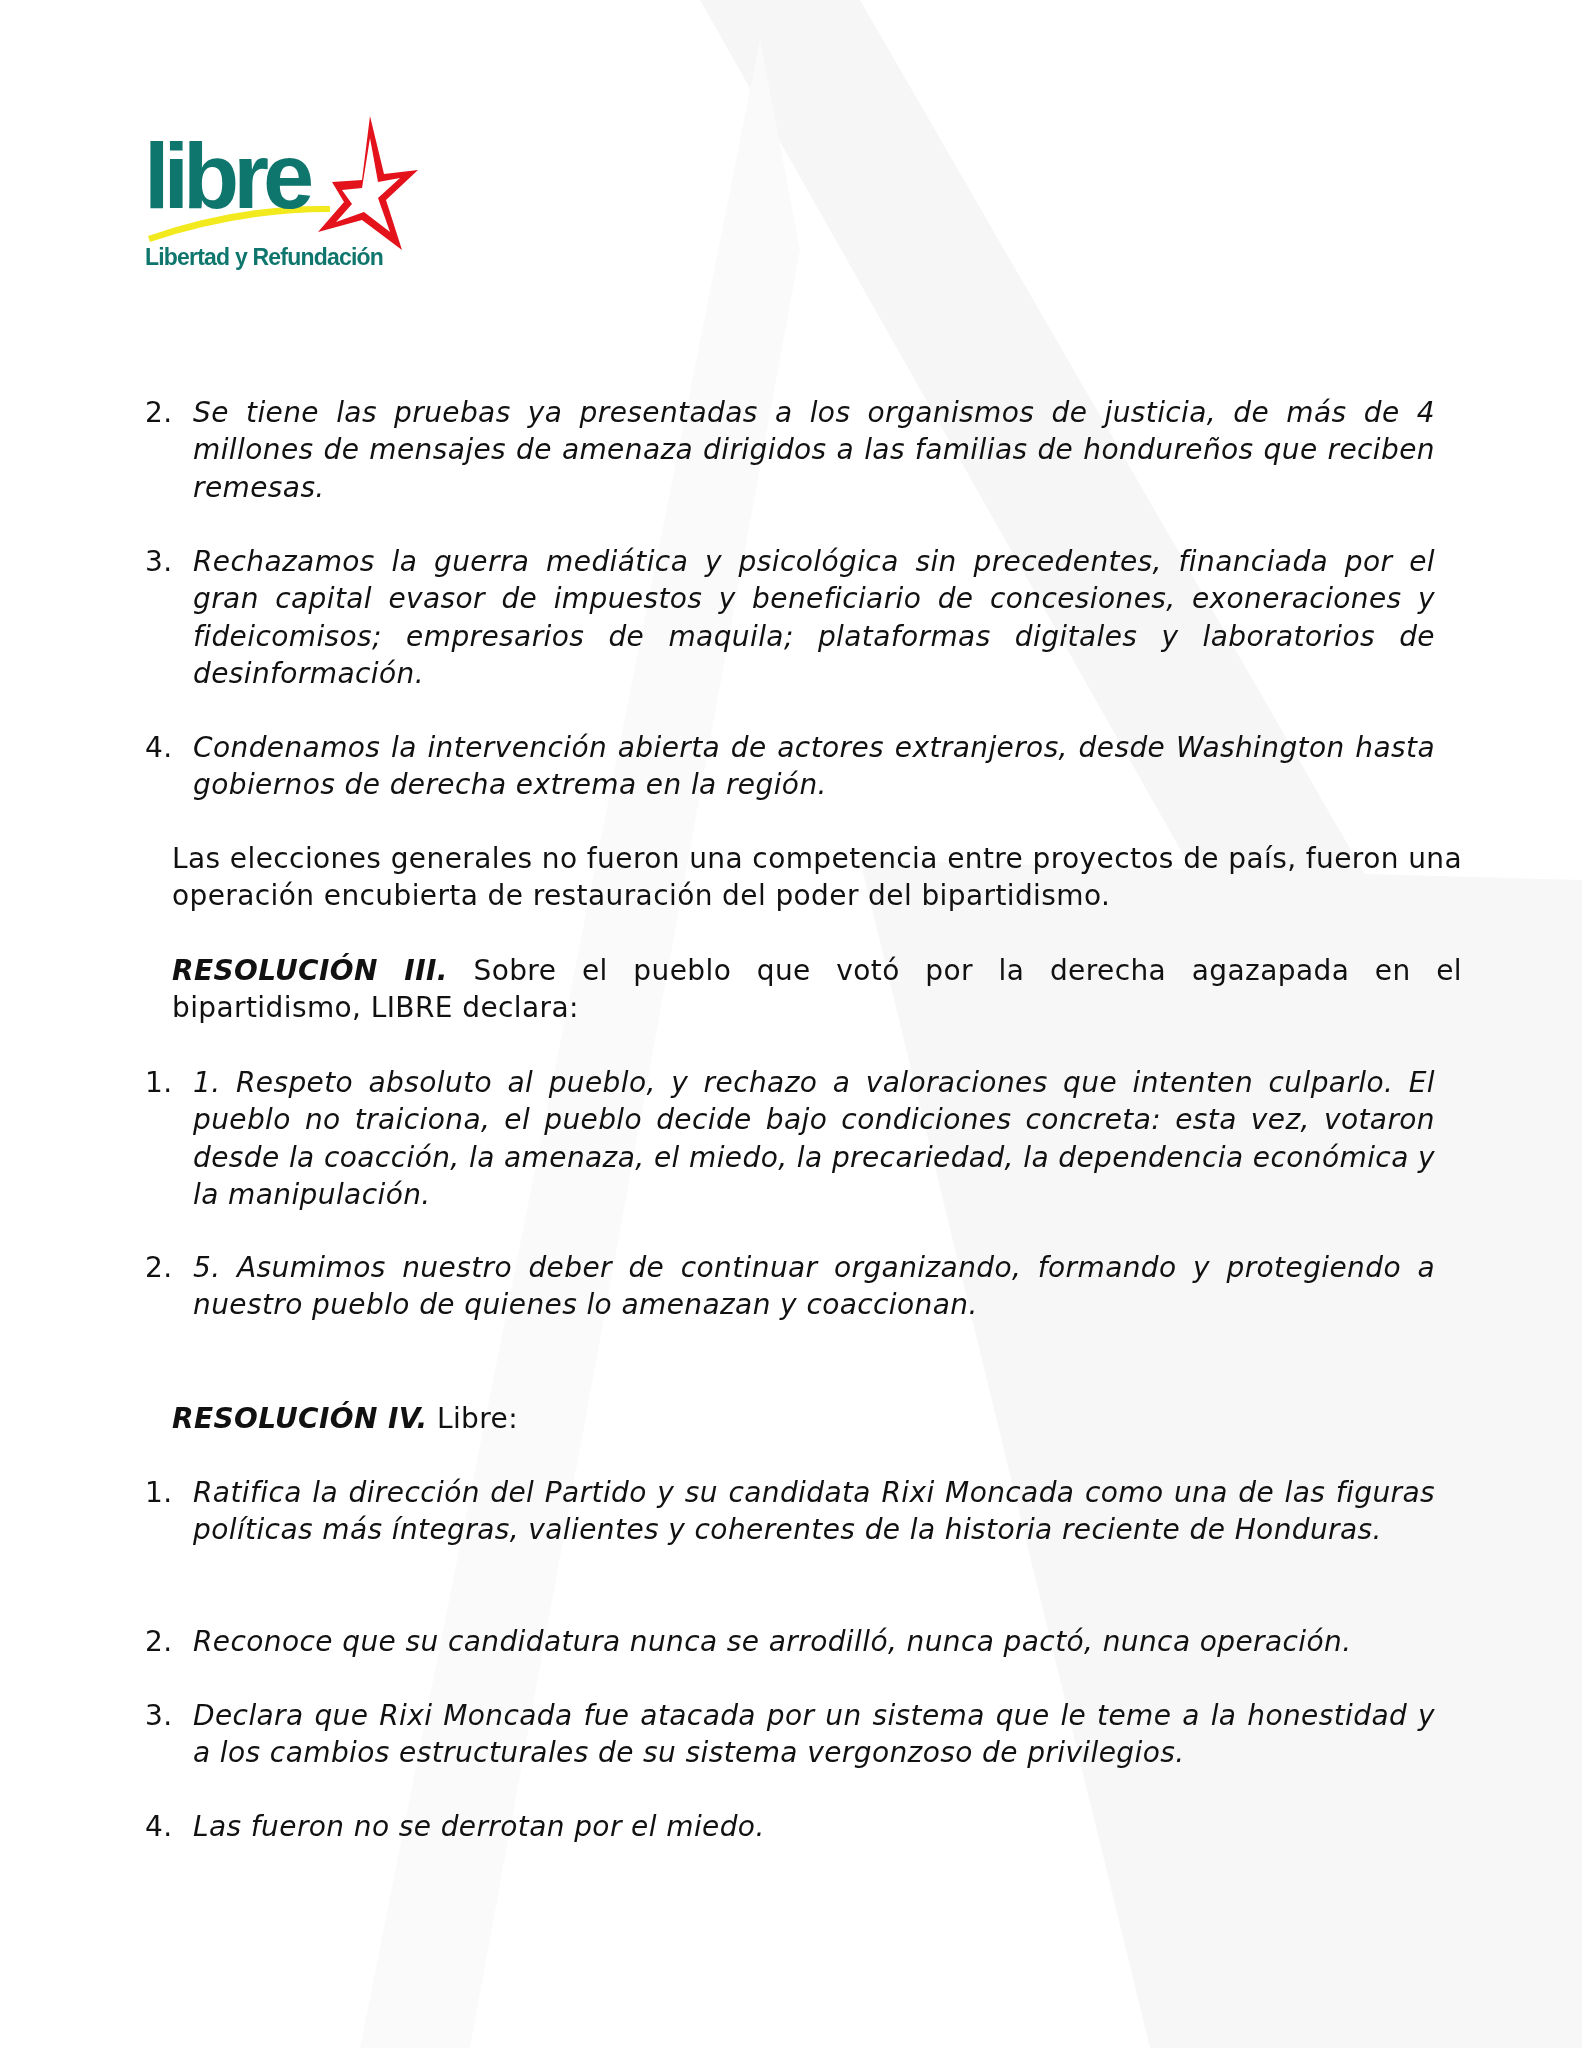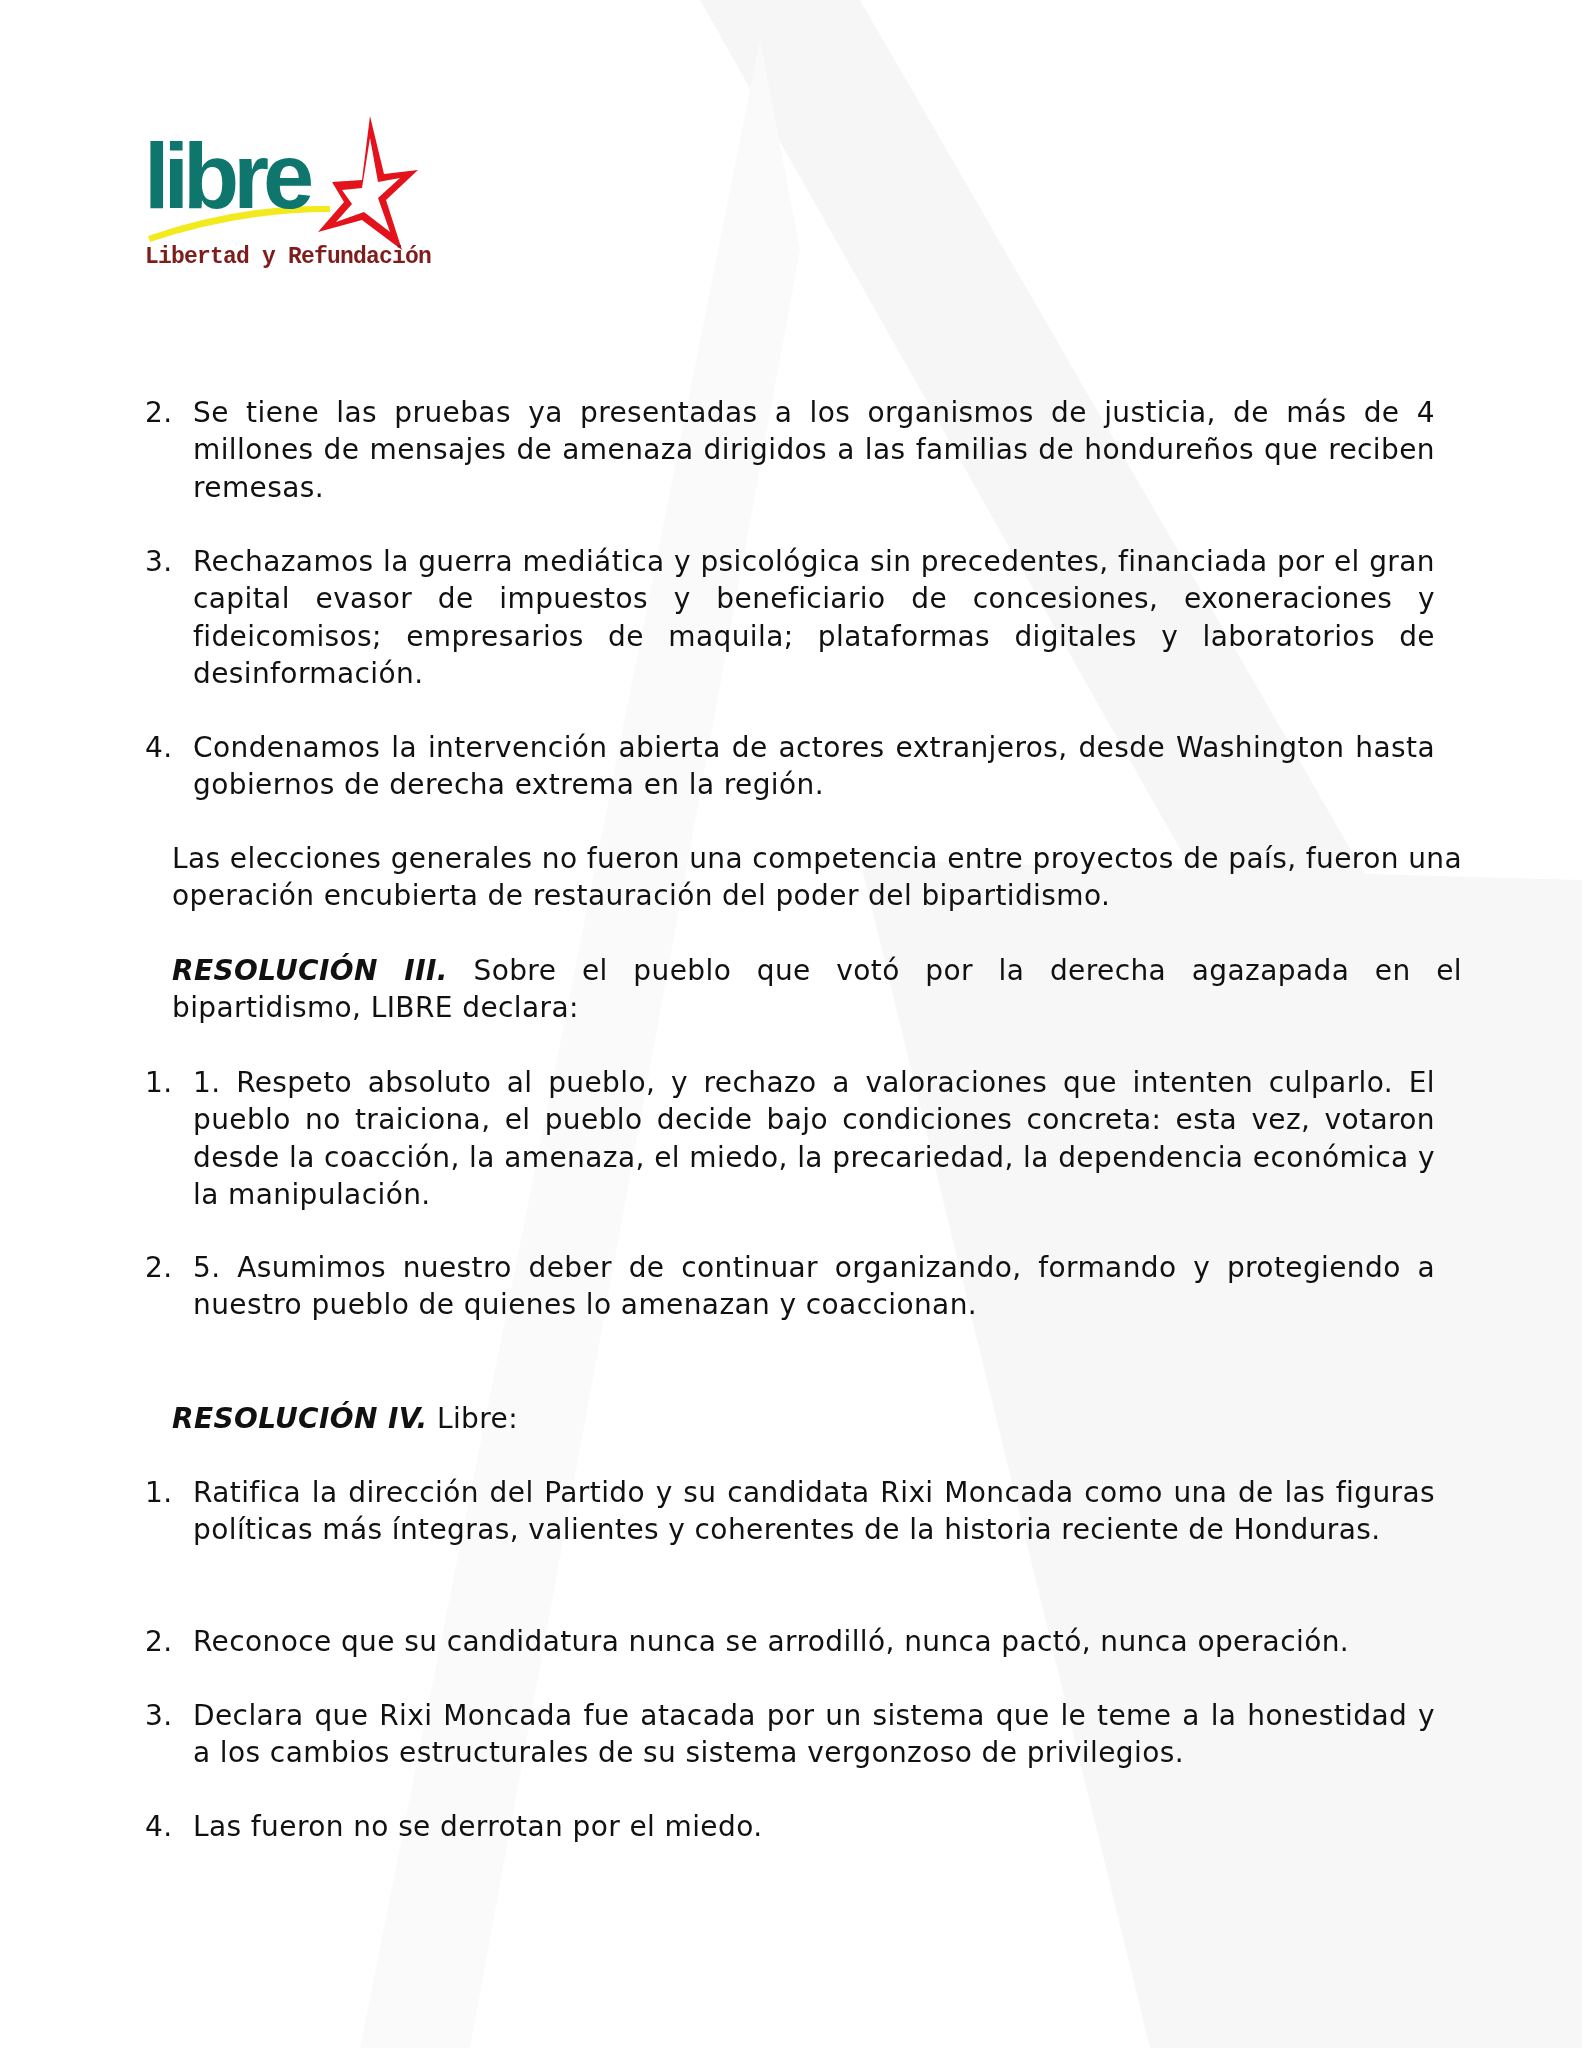--- a/index.html
+++ b/index.html
@@ -11,31 +11,31 @@
   }
   .watermark { position:absolute; left:0; top:0; width:1582px; height:2048px; z-index:0; }
   .logo { position:absolute; left:140px; top:108px; width:290px; height:170px; z-index:1; }
   .logo-word {
     position:absolute; left:4px; top:22px;
     font-family:"Liberation Sans", sans-serif; font-weight:bold;
     font-size:92px; letter-spacing:-6px; color:#0f766e; line-height:1;
   }
   .logo-tag {
     position:absolute; left:5px; top:136px;
-    font-family:Liberation Mono, monospace; font-weight:bold;
-    font-size:23px; letter-spacing:-0.8px; color:#7f1d1d; white-space:nowrap;
+    font-family:Liberation Sans, sans-serif; font-weight:bold;
+    font-size:23px; letter-spacing:-0.8px; color:#0f766e; white-space:nowrap;
   }
   .logo-svg { position:absolute; left:0; top:0; }
   .content {
     position:absolute; left:145px; width:1290px; z-index:1;
     font-size:28px; line-height:37.3px; letter-spacing:0.4px;
   }
   .item { position:absolute; left:0; width:1290px; }
   .num { position:absolute; left:0; top:0; }
-  .txt { margin-left:48px; text-align:justify; text-align-last:left; }
+  .txt { margin-left:48px; text-align:justify; text-align-last:left;font-style:italic; }
   .para { position:absolute; left:0; width:1290px; text-align:justify;margin-left:27px; }
   b { font-weight:bold;font-style:italic; }
 </style>
 </head>
 <body>
 
 <svg class="watermark" viewBox="0 0 1582 2048">
   <path d="M700 0 L860 0 L1582 1250 L1582 1560 Z" fill="#f6f6f6"></path>
   <path d="M760 40 L360 2048 L470 2048 L800 250 Z" fill="#fafafa"></path>
   <path d="M860 860 L1582 880 L1582 2048 L1150 2048 Z" fill="#f7f7f7"></path>

